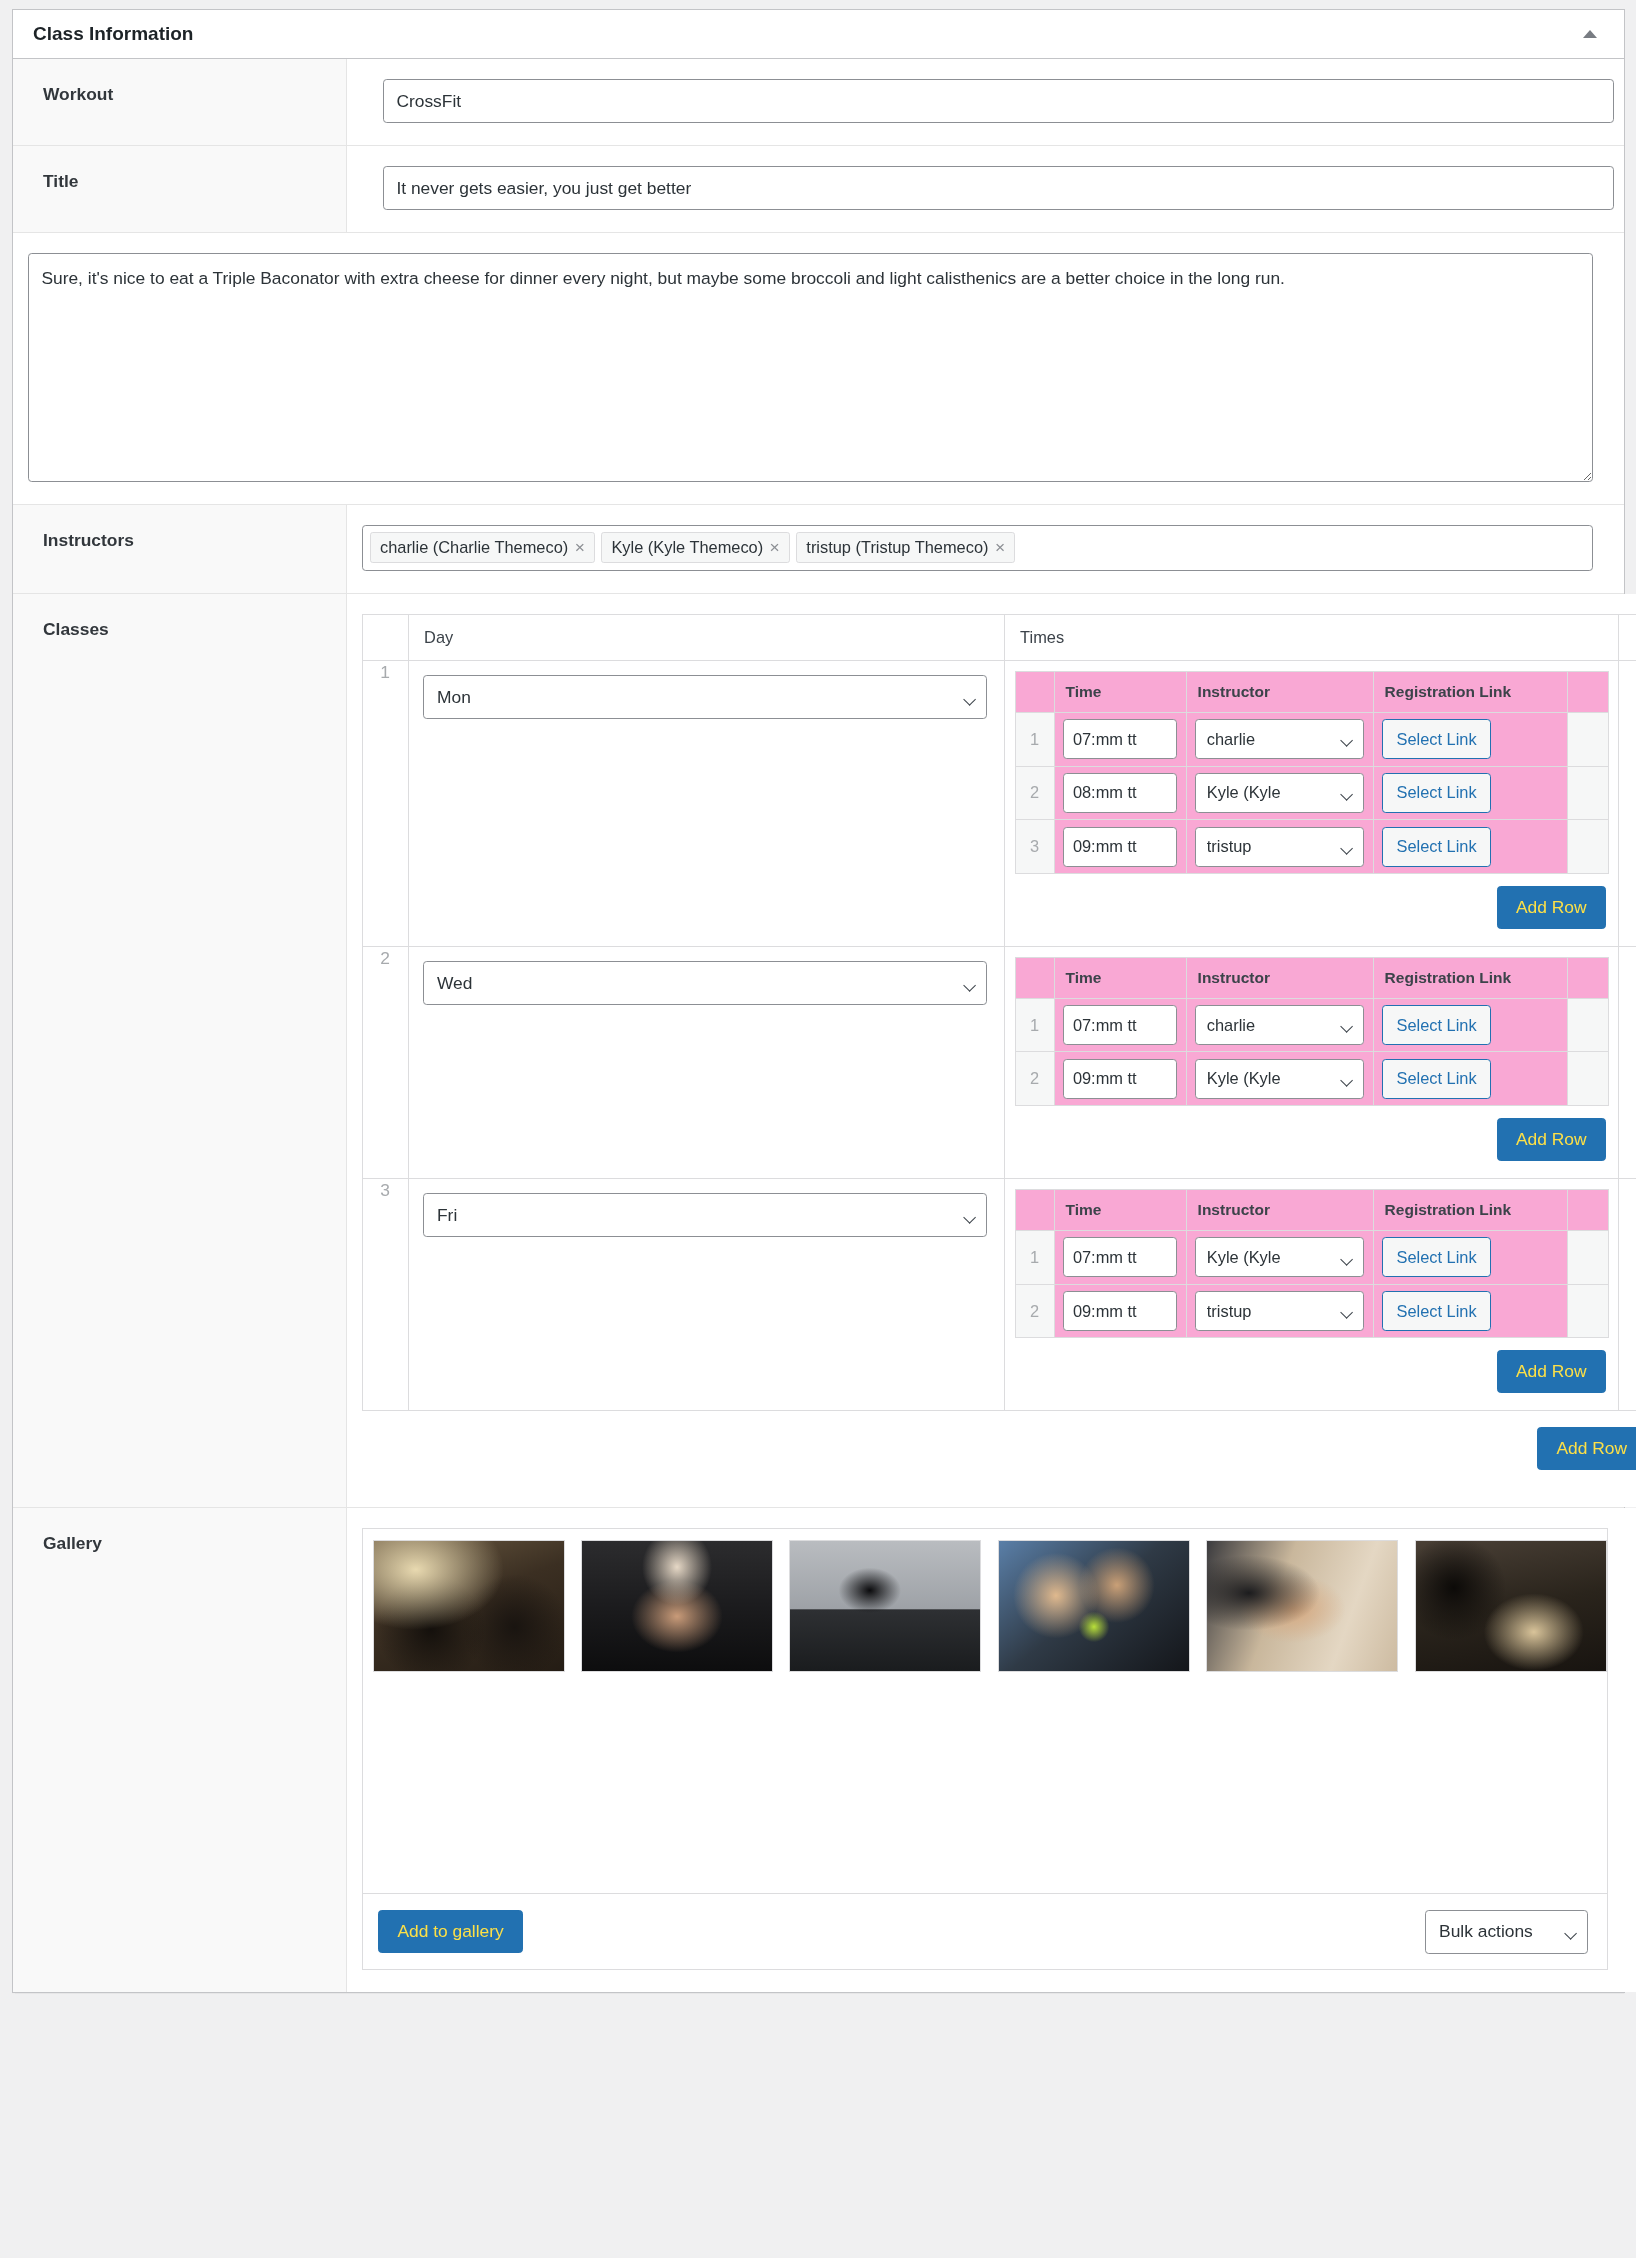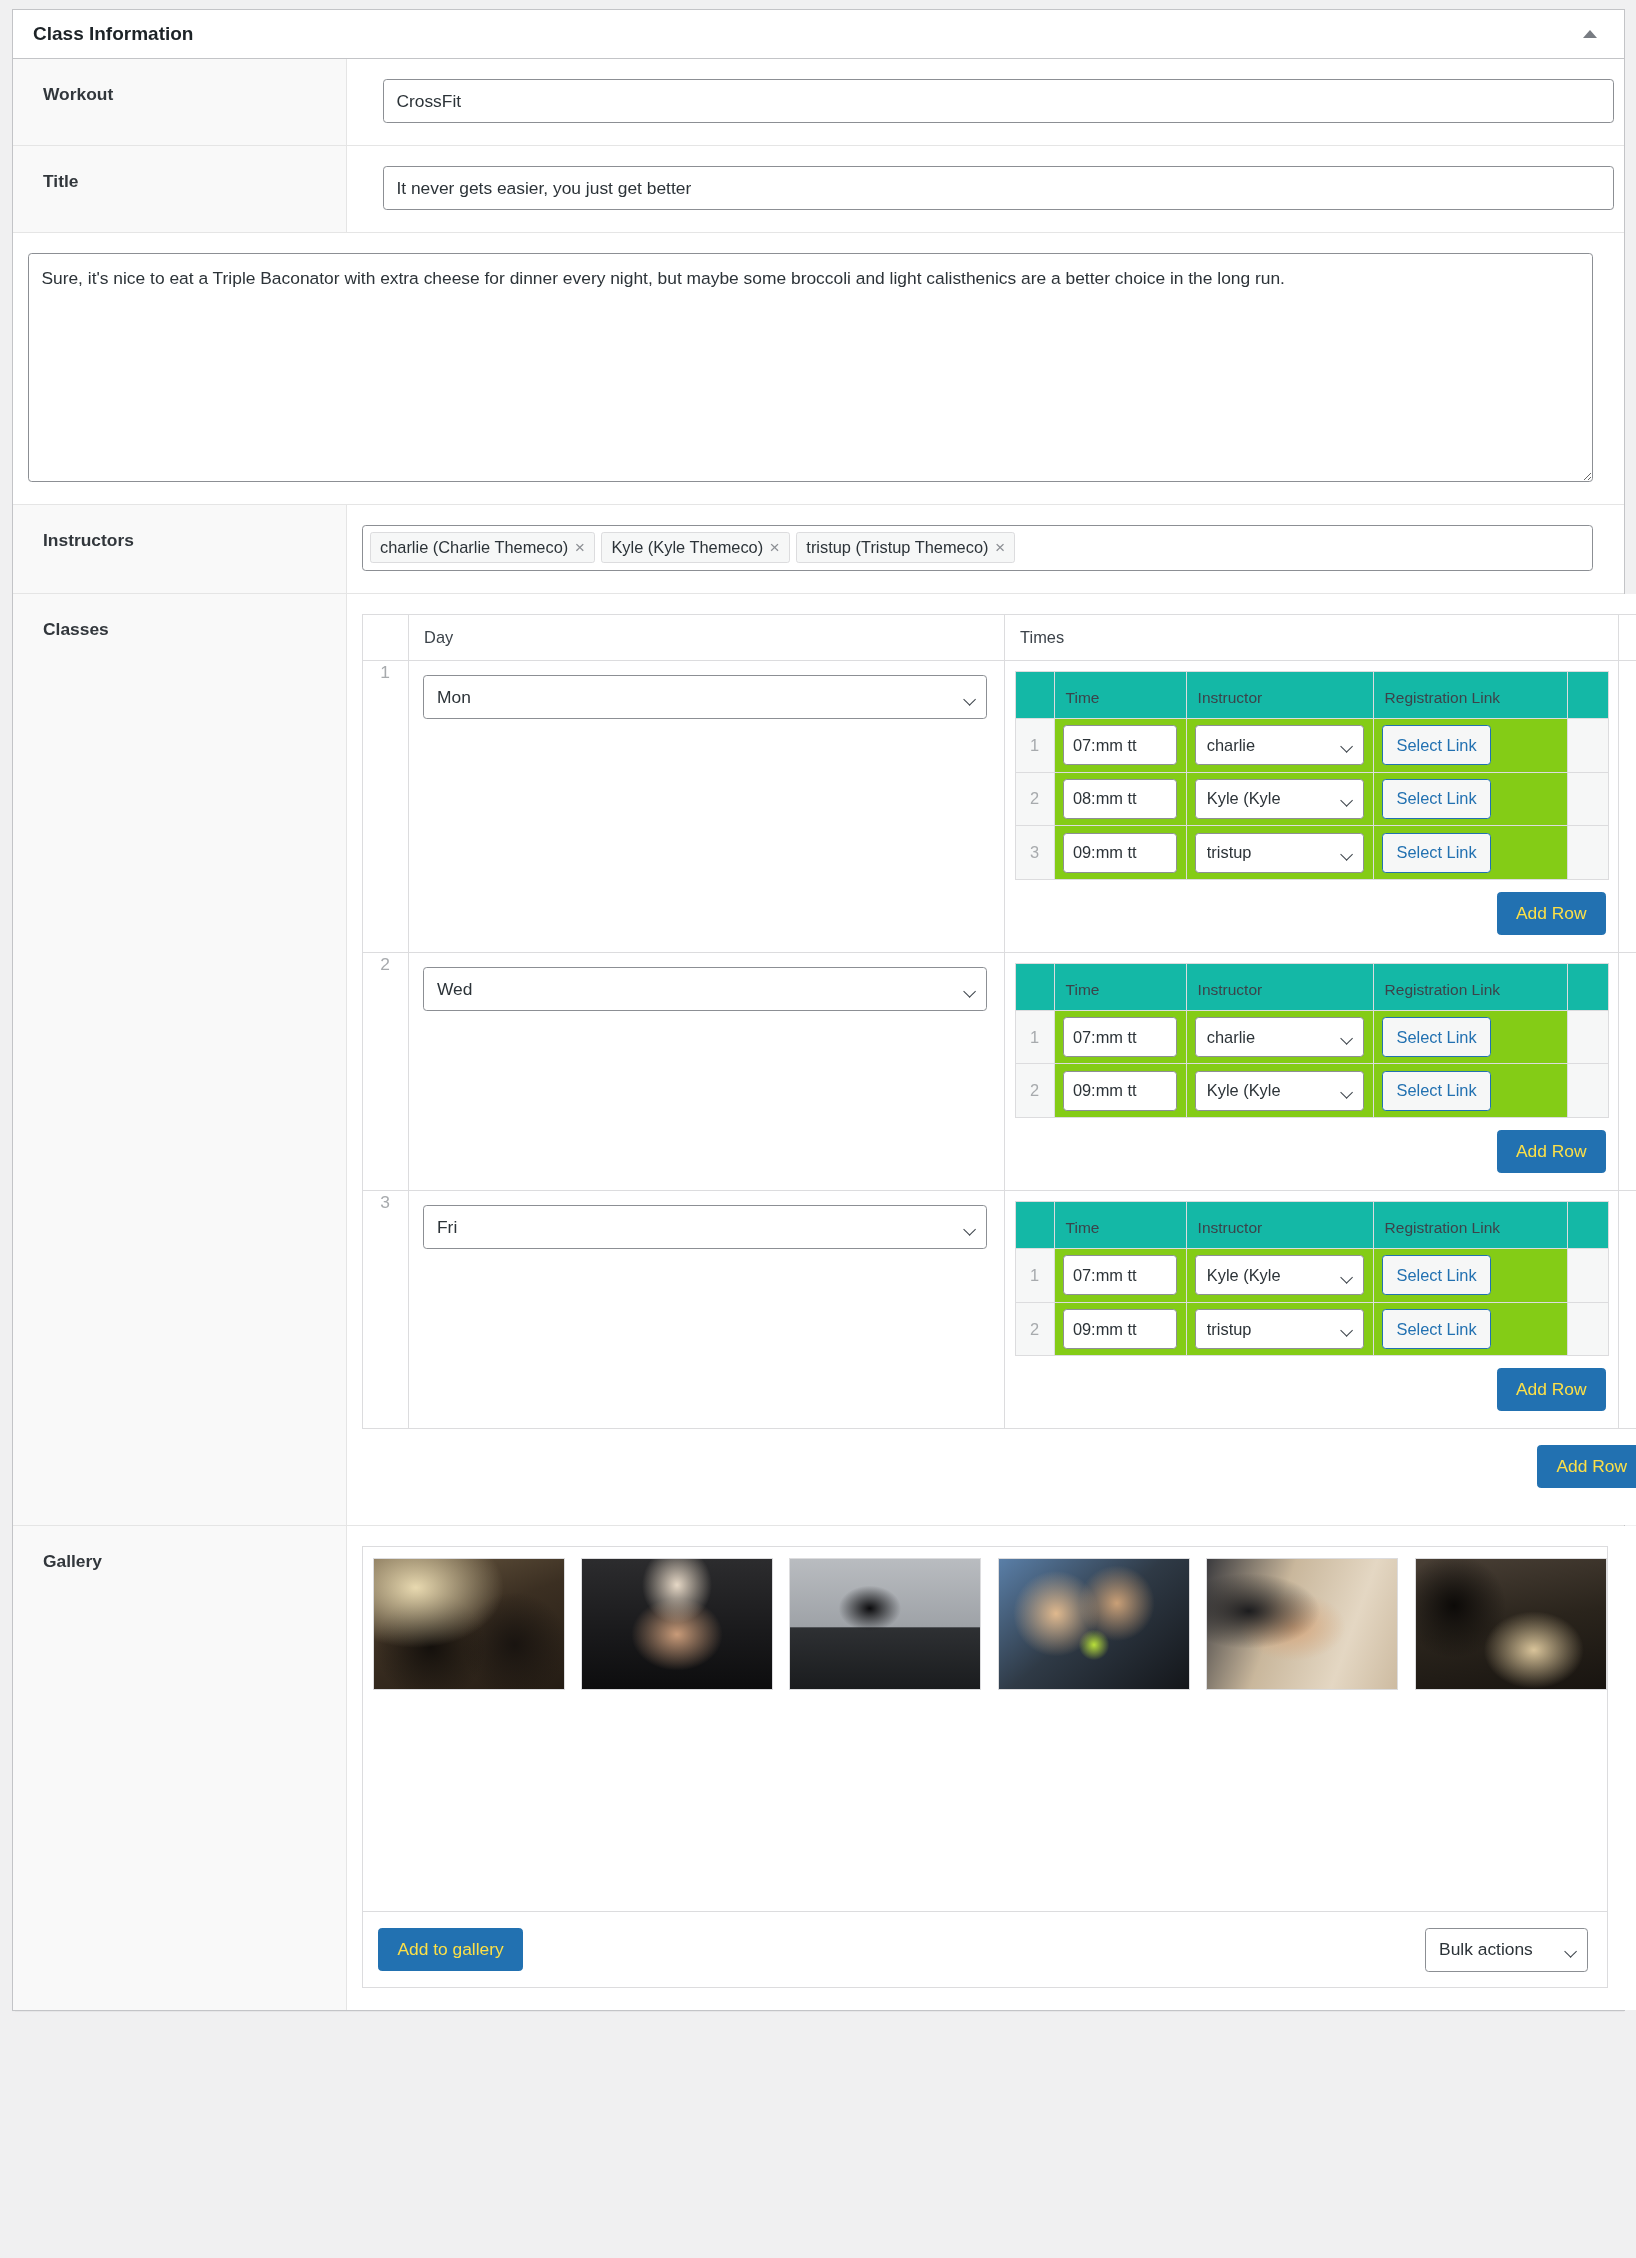--- a/index.html
+++ b/index.html
@@ -220,32 +220,32 @@
     table-layout: fixed;
   }
   col.i-handle { width: 39px; }
   col.i-time   { width: 132px; }
   col.i-instr  { width: 187px; }
   col.i-reg    { width: 194px; }
   col.i-trail  { width: 41px; }
 
   table.inner th {
     border: 0.9px solid #dcdcde;
-    font-weight: normal;
+    font-weight: bold;
     font-size: 15.5px;
     color: #3c434a;
     text-align: left;
-    padding: 17px 0 11px 11px;
+    padding: 11px 0 11px 11px;
     height: 41px;
-    background: #14b8a6;
+    background: #f9a8d4;
     white-space: nowrap;
   }
   table.inner td {
     border: 0.9px solid #dcdcde;
-    background: #84cc16;
+    background: #f9a8d4;
     padding: 6.4px 8.2px;
     vertical-align: middle;
   }
   table.inner td.i-handle-cell {
     background: #f6f7f7;
     text-align: center;
     color: #a7aaad;
     font-size: 16.4px;
     padding: 0;
     cursor: move;

